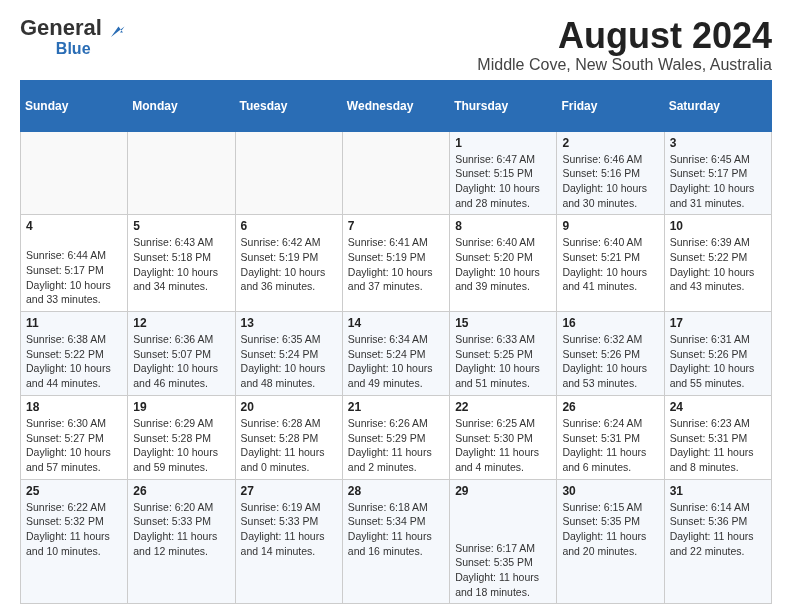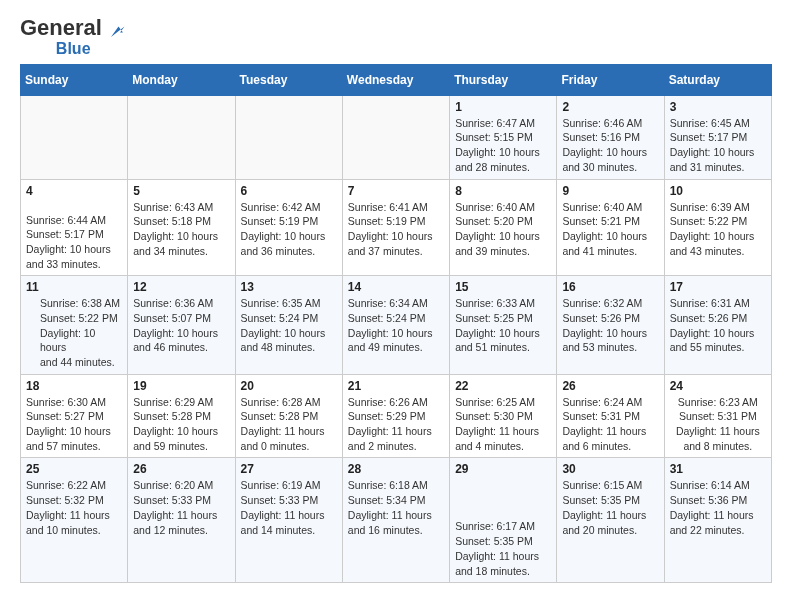--- a/index.html
+++ b/index.html
@@ -53,21 +53,21 @@
       color: #444;
     }
     .calendar {
       width: 100%;
       border-collapse: collapse;
       font-size: 11px;
     }
     .calendar th {
       background-color: #2a6db5;
       color: #fff;
-      padding: 8px 4px;
+      padding: 18px 4px;
       text-align: left;
       font-size: 12px;
       border: 1px solid #2a6db5;
     }
     .calendar td {
       border: 1px solid #ccc;
       padding: 4px 5px;
       vertical-align: top;
       width: calc(100% / 7);
       min-height: 70px;
@@ -101,20 +101,24 @@
 <div class="header-area">
   <div class="logo">
     <div>
       <span class="logo-general">General</span>
       <svg class="logo-icon" viewBox="0 0 24 20" xmlns="http://www.w3.org/2000/svg">
         <polygon points="4,18 14,4 20,12 16,12 22,4" fill="#2a6db5"></polygon>
       </svg>
     </div>
     <span class="logo-blue">Blue</span>
   </div>
+  <div class="title-area">
+    <div class="main-title">August 2024</div>
+    <div class="subtitle">Middle Cove, New South Wales, Australia</div>
+  </div>
 </div>
 
 <table class="calendar" id="calendar-table">
   <thead id="calendar-head">
       <tr>
         <th>Sunday</th>
         <th>Monday</th>
         <th>Tuesday</th>
         <th>Wednesday</th>
         <th>Thursday</th>
@@ -197,21 +201,21 @@
           <span class="day-number">10</span>
           <div class="day-info" style="white-space: pre-line;">Sunrise: 6:39 AM
 Sunset: 5:22 PM
 Daylight: 10 hours
 and 43 minutes.</div>
         </td>
       </tr>
       <tr>
         <td>
           <span class="day-number">11</span>
-          <div class="day-info" style="white-space: pre-line; margin-left: 14px;">Sunrise: 6:38 AM
+          <div class="day-info" style="white-space: pre-line;">Sunrise: 6:38 AM
 Sunset: 5:22 PM
 Daylight: 10 hours
 and 44 minutes.</div>
         </td>
         <td>
           <span class="day-number">12</span>
           <div class="day-info" style="white-space: pre-line;">Sunrise: 6:36 AM
 Sunset: 5:07 PM
 Daylight: 10 hours
 and 46 minutes.</div>
@@ -290,21 +294,21 @@
         </td>
         <td>
           <span class="day-number">26</span>
           <div class="day-info" style="white-space: pre-line;">Sunrise: 6:24 AM
 Sunset: 5:31 PM
 Daylight: 11 hours
 and 6 minutes.</div>
         </td>
         <td>
           <span class="day-number">24</span>
-          <div class="day-info" style="white-space: pre-line; text-align: center;">Sunrise: 6:23 AM
+          <div class="day-info" style="white-space: pre-line;">Sunrise: 6:23 AM
 Sunset: 5:31 PM
 Daylight: 11 hours
 and 8 minutes.</div>
         </td>
       </tr>
       <tr>
         <td>
           <span class="day-number">25</span>
           <div class="day-info" style="white-space: pre-line;">Sunrise: 6:22 AM
 Sunset: 5:32 PM

